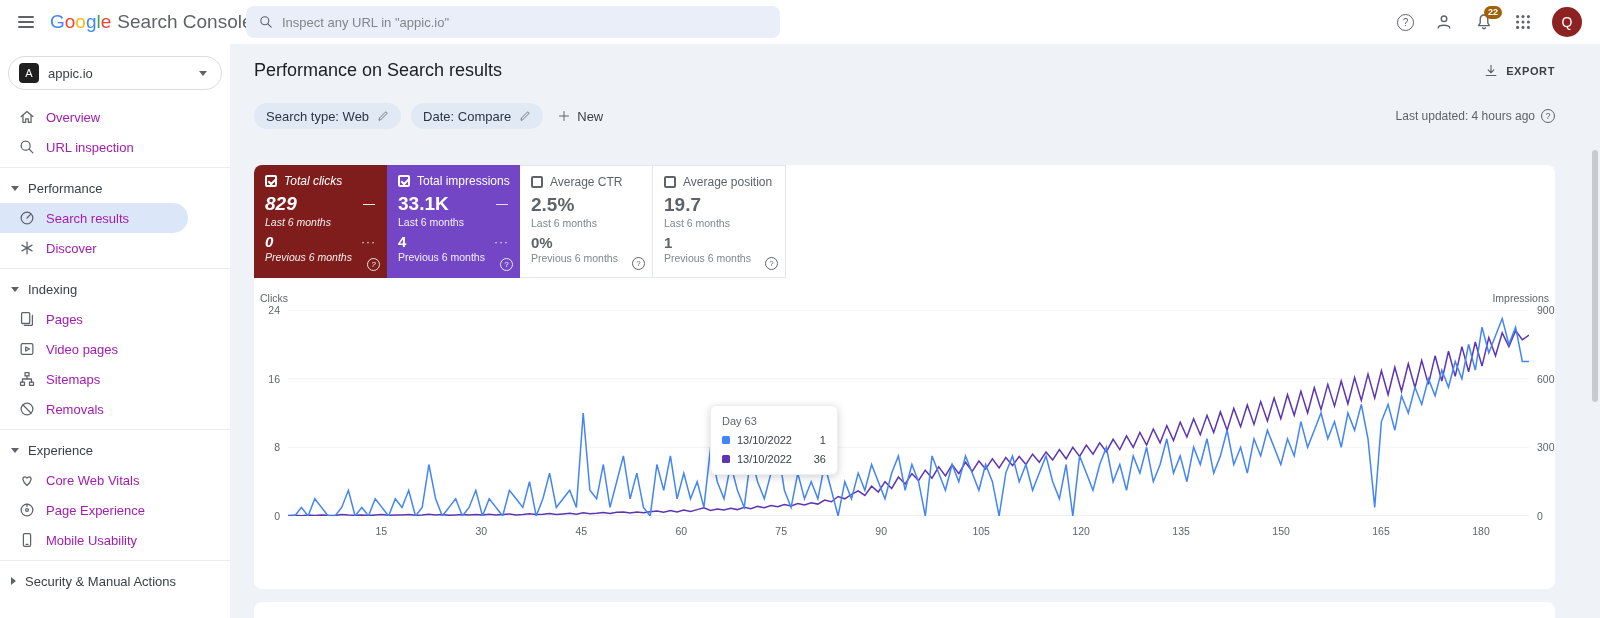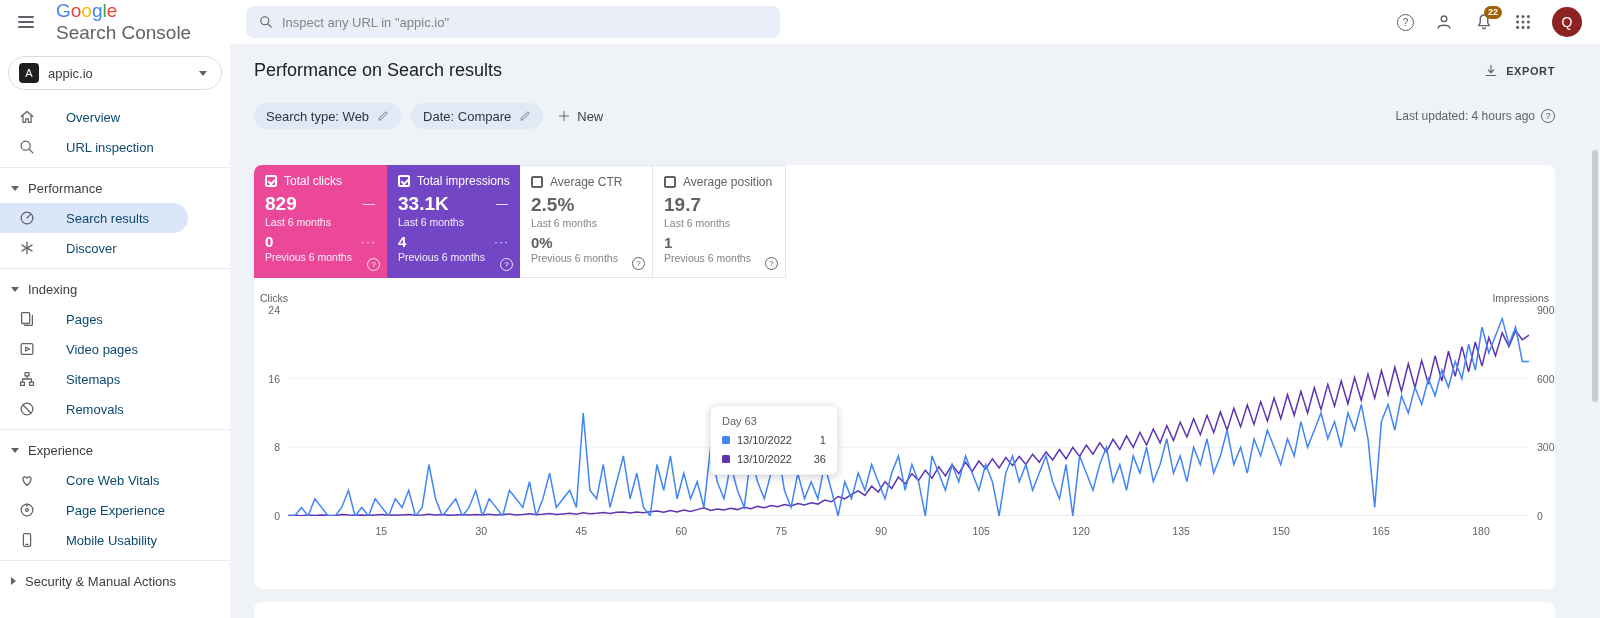--- a/index.html
+++ b/index.html
@@ -4,41 +4,41 @@
 <style>
   * { margin:0; padding:0; box-sizing:border-box; }
   html,body { width:1600px; height:618px; overflow:hidden; }
   body { font-family:"Liberation Sans", sans-serif; background:#eff3f8; color:#202124; }
   svg { display:block; }
 
   
   .topbar { position:fixed; top:0; left:0; width:1600px; height:44px; background:#fff; display:flex; align-items:center; z-index:20; }
   .hamburger { width:40px; height:40px; margin-left:6px; border:none; background:transparent; display:flex; flex-direction:column; justify-content:center; align-items:center; gap:3px; cursor:pointer; }
   .hamburger span { width:16px; height:2px; background:#5f6368; border-radius:1px; }
-  .logo { display:flex; align-items:baseline; font-size:19px; margin-left:4px; white-space:nowrap;flex-direction:column; }
+  .logo { display:flex; align-items:baseline; font-size:19px; margin-left:4px; white-space:nowrap; }
   .logo-google span { font-weight:400; }
   .logo-suffix { color:#5f6368; margin-left:6px; }
   .search-pill { position:absolute; left:246px; top:6px; width:534px; height:32px; background:#e9eef8; border-radius:8px; display:flex; align-items:center; padding:0 12px; gap:8px; }
   .search-input { flex:1; border:none; background:transparent; outline:none; font-size:13px; color:#3c4043; font-family:"Liberation Sans", sans-serif; }
   .search-input::placeholder { color:#80868b; }
   .top-actions { margin-left:auto; display:flex; align-items:center; gap:20px; padding-right:18px; }
   .qcircle { width:17px; height:17px; border:1.5px solid #5f6368; border-radius:50%; display:inline-flex; align-items:center; justify-content:center; font-size:10px; color:#5f6368; cursor:pointer; }
   .qcircle::after { content:"?"; }
   .bell-wrap { position:relative; cursor:pointer; }
   .badge { position:absolute; top:-6px; right:-8px; background:#a16207; color:#fff; font-size:9px; font-weight:bold; border-radius:8px; padding:1px 4px; line-height:11px; }
   .avatar { width:30px; height:30px; border-radius:50%; color:#fff; font-size:14px; display:flex; align-items:center; justify-content:center; cursor:pointer; }
 
   
   .sidebar { position:fixed; top:44px; left:0; width:230px; bottom:0; background:#fff; padding-top:10px; z-index:10; }
   .property-selector { margin:2px 8px 12px; height:34px; border:1px solid #dadce0; border-radius:17px; display:flex; align-items:center; padding:0 14px 0 10px; gap:9px; font-size:13px; color:#3c4043; cursor:pointer; }
   .favicon { width:20px; height:20px; border-radius:4px; background:#1f1f1f; color:#fff; font-size:11px; display:flex; align-items:center; justify-content:center; }
   .caret { width:0; height:0; border-left:4px solid transparent; border-right:4px solid transparent; border-top:5px solid #5f6368; }
   .caret.right { border-top:4px solid transparent; border-bottom:4px solid transparent; border-left:5px solid #5f6368; border-right:none; }
   .sel-caret { margin-left:auto; }
-  .nav-item { height:30px; display:flex; align-items:center; gap:30px; padding-left:18px; font-size:13px; color:#0c4a6e; cursor:pointer; }
+  .nav-item { height:30px; display:flex; align-items:center; gap:10px; padding-left:18px; font-size:13px; color:#a21caf; cursor:pointer; }
   .nav-item .nicon { width:18px; display:flex; justify-content:center; }
   .nav-item.selected { background:#dbe7f9; border-radius:0 15px 15px 0; margin-right:42px; }
   .section-head { height:30px; display:flex; align-items:center; gap:9px; padding-left:11px; font-size:13px; color:#3c4043; cursor:pointer; }
   .divider { height:1px; background:#e8eaed; margin:5px 0; }
 
   
   .main { position:absolute; top:44px; left:230px; width:1370px; bottom:0; padding:0 45px 0 24px; }
   .page-head { display:flex; align-items:center; margin-top:16px; }
   .page-title { font-size:18px; font-weight:400; color:#202124; }
   .export-btn { margin-left:auto; display:flex; align-items:center; gap:7px; border:none; background:transparent; font-size:11px; font-weight:bold; letter-spacing:.6px; color:#3c4043; cursor:pointer; font-family:"Liberation Sans", sans-serif;text-align:center; }
@@ -314,21 +314,21 @@
       <span>New</span>
     </div>
     <div class="last-updated">
       <span>Last updated: 4 hours ago</span>
       <span class="qcircle small"></span>
     </div>
   </div>
 
   <section class="panel">
     <div class="cards">
-      <div class="card sel" style="background: #ec4899;">
+      <div class="card sel" style="background: #7f1d1d; font-style: italic;">
         <div class="card-head">
             <span class="cb checked"></span>
             <span class="card-title">Total clicks</span>
           </div>
         <div class="val-row">
             <span class="val">829</span>
             <span class="trend">—</span>
           </div>
         <div class="period">Last 6 months</div>
         <div class="val-row">

